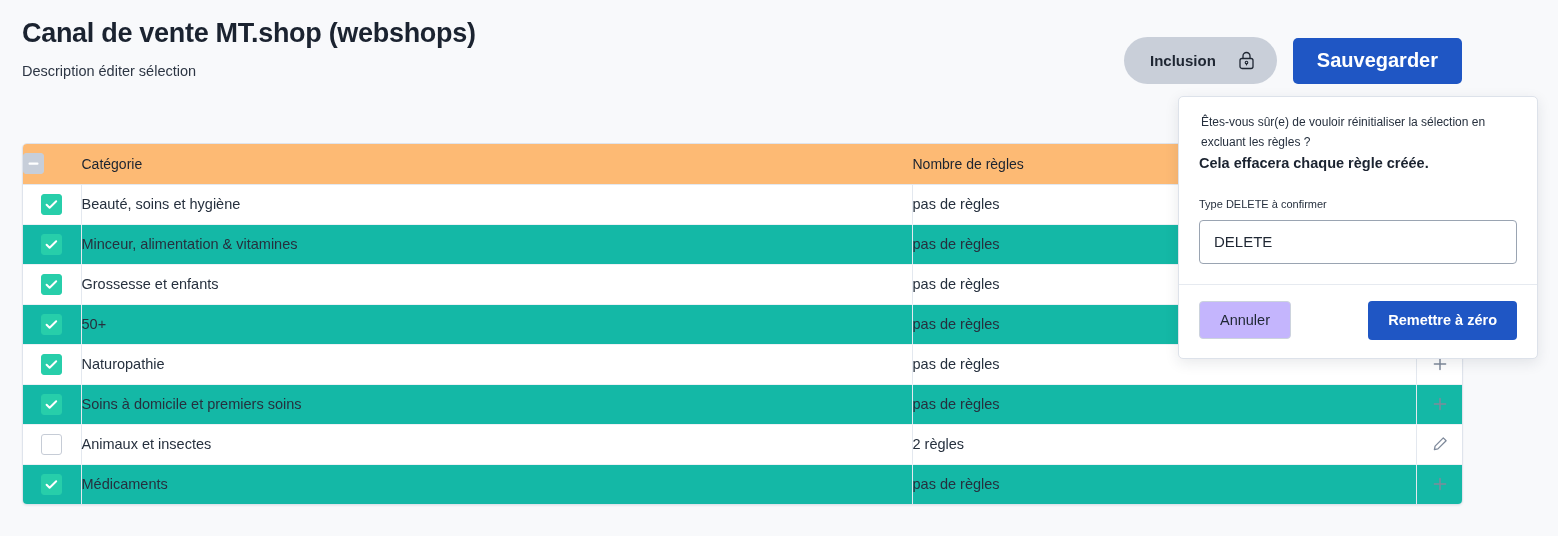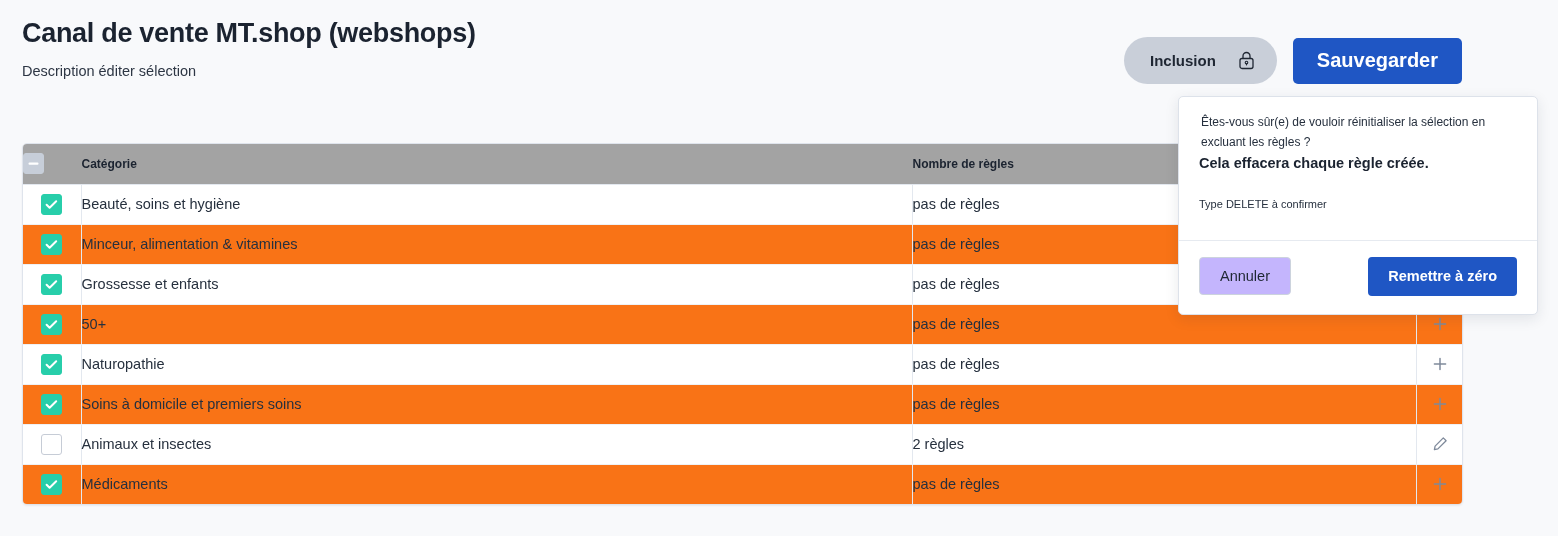--- a/index.html
+++ b/index.html
@@ -90,35 +90,35 @@
     overflow: hidden;
   }
   .tbl { width: 100%; border-collapse: collapse; table-layout: fixed; }
   .col-check  { width: 58px; }
   .col-cat    { width: 831px; }
   .col-rules  { width: 504px; }
   .col-action { width: 48px; }
 
   .tbl thead th {
     height: 40px;
-    background: #a3a3a3;
-    font-size: 12px;
-    font-weight: bold;
+    background: #fdba74;
+    font-size: 14px;
+    font-weight: normal;
     color: #1b2330;
     text-align: left;
     padding: 0;
     vertical-align: middle;
     border-bottom: 1px solid #e3e8ef;
   }
   .th-pad-cat   { padding-left: 22px; }
   .th-pad-rules { padding-left: 19px; }
 
   .tbl tbody tr { height: 40px; }
   .tbl tbody tr.even { background: #ffffff; }
-  .tbl tbody tr.odd  { background: #f97316; }
+  .tbl tbody tr.odd  { background: #14b8a6; }
 
   .tbl td {
     padding: 0;
     vertical-align: middle;
     font-size: 14.5px;
     color: #26303e;
     border-bottom: 1px solid #eef1f5;
   }
   .tbl tbody tr:last-child td { border-bottom: none; }
 
@@ -372,18 +372,19 @@
         </tr>
       </tbody>
   </table>
 </div>
 
 <div class="popover">
   <div class="pop-body">
     <p class="pop-q">Êtes-vous sûr(e) de vouloir réinitialiser la sélection en excluant les règles ?</p>
     <p class="pop-warn">Cela effacera chaque règle créée.</p>
     <div class="pop-label">Type DELETE à confirmer</div>
+    <input class="pop-input" type="text" value="DELETE" style="">
   </div>
   <div class="pop-footer">
     <button class="btn-cancel">Annuler</button>
     <button class="btn-reset">Remettre à zéro</button>
   </div>
 </div>
 
 </body></html>

